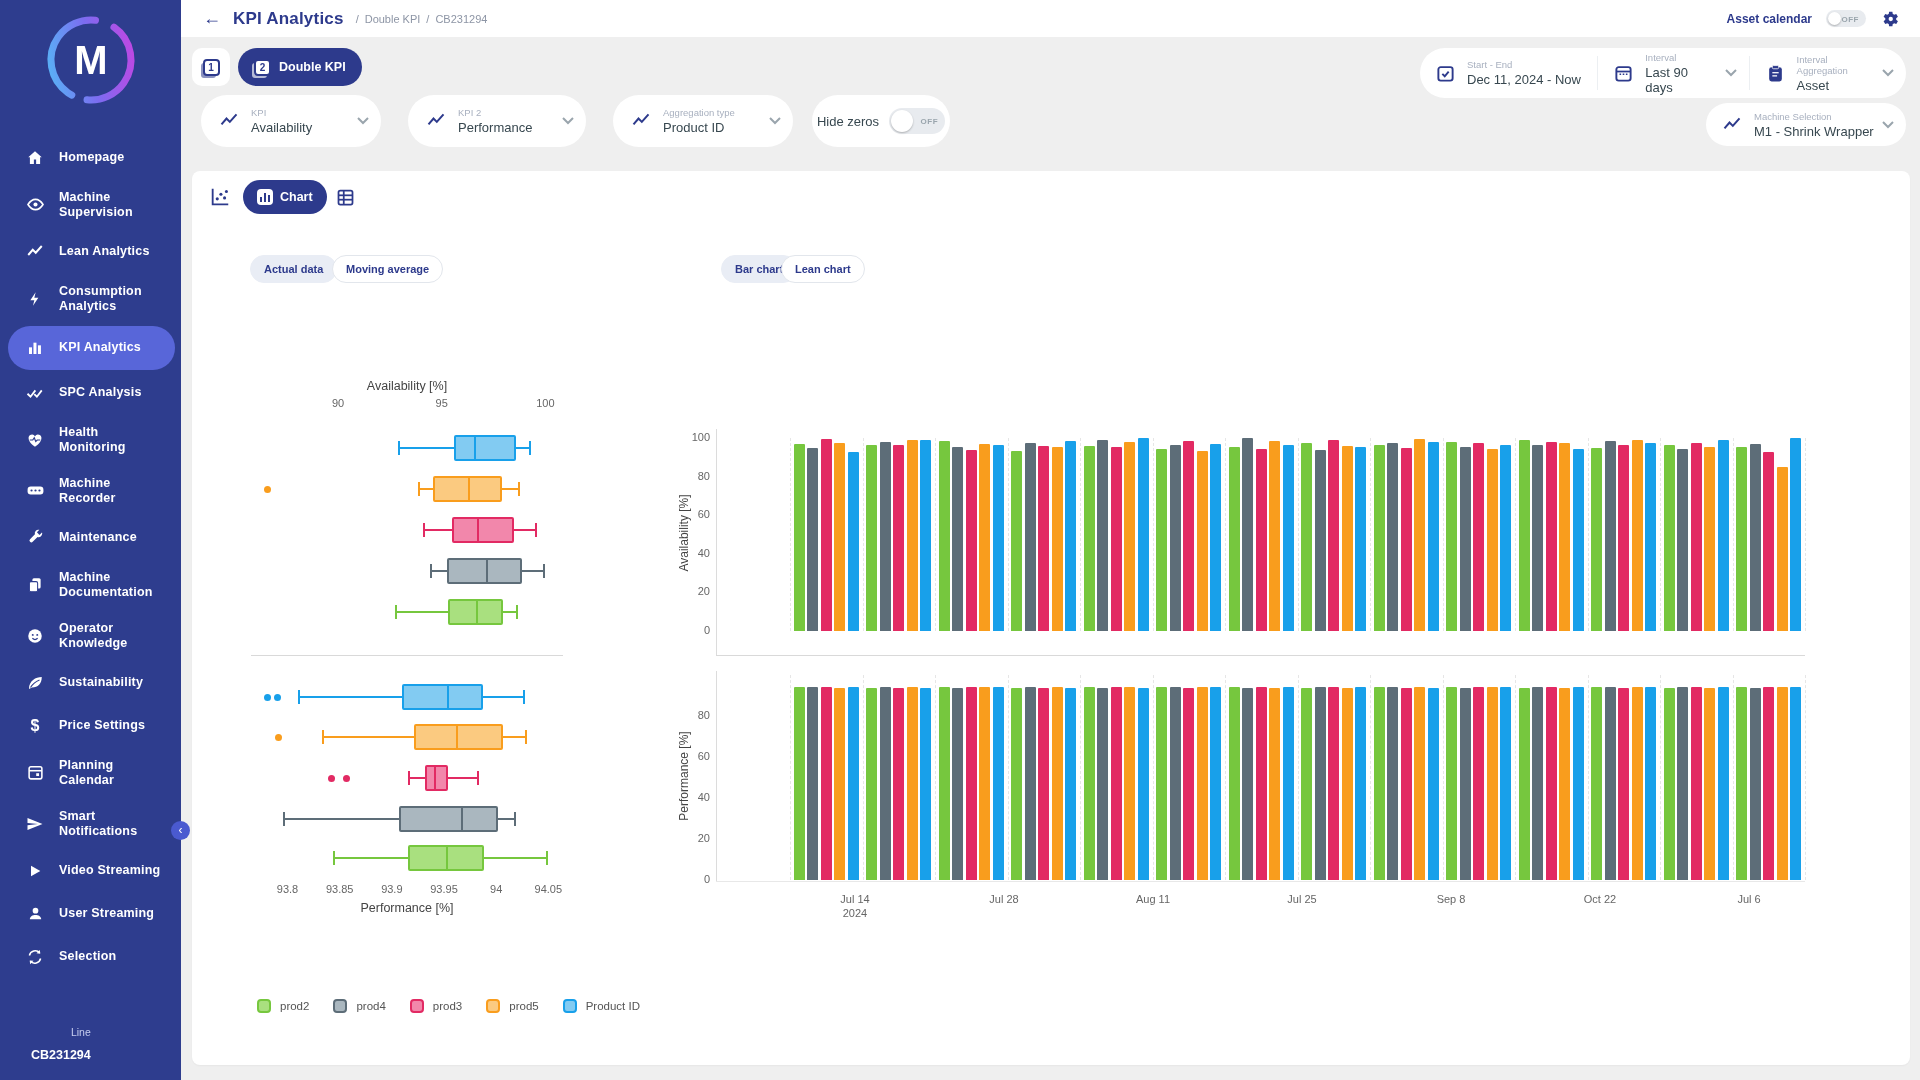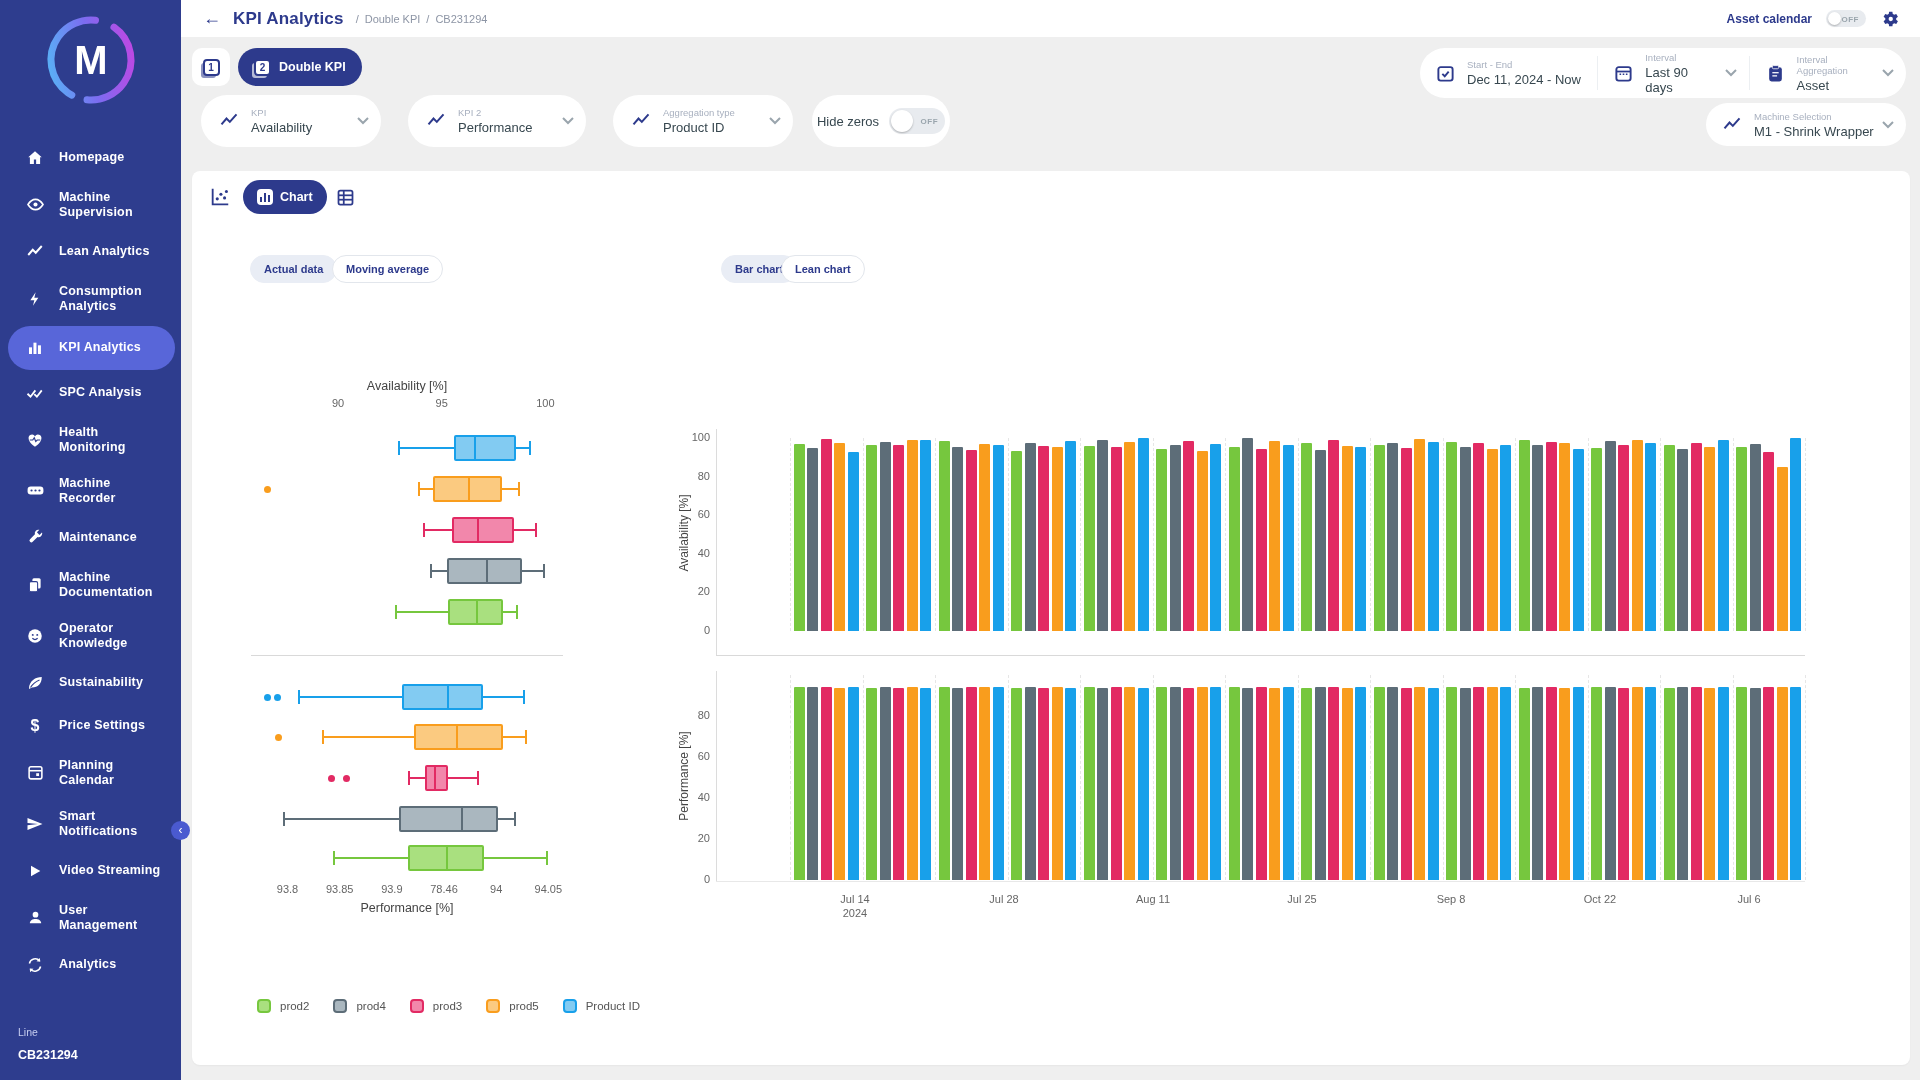--- a/index.html
+++ b/index.html
@@ -8,21 +8,21 @@
   .abs { position:absolute; }
 
   
   .sidebar { position:absolute; left:0; top:0; width:181px; height:1080px; background:#2e3d8e; z-index:5; }
   .logo-wrap { display:flex; justify-content:center; padding-top:12px; }
   .nav { margin-top:28px; display:flex; flex-direction:column; }
   .nav-item { display:flex; align-items:center; padding:9px 8px 9px 16px; margin:1.5px 6px 1.5px 8px; border-radius:24px; cursor:pointer; }
   .nav-item.active { background:#5866d9; padding-top:11px; padding-bottom:11px; }
   .nav-ico { width:22px; height:22px; flex:0 0 22px; margin-right:13px; display:flex; align-items:center; justify-content:center; color:#fff; font-weight:bold; }
   .nav-lbl { color:#fff; font-size:12.5px; font-weight:700; line-height:1.2; letter-spacing:.2px; }
-  .side-footer { position:absolute; left:18px; bottom:18px; }
+  .side-footer { position:absolute; left:31px; bottom:18px;text-align:right; }
   .line-label { color:#c6cdf0; font-size:10.5px; margin-bottom:10px; }
   .line-value { color:#fff; font-size:12.5px; font-weight:700; }
   .collapse-btn { position:absolute; right:-9px; bottom:240px; width:19px; height:19px; border-radius:50%; background:#4a5ad0; color:#fff; border:none; font-size:12px; line-height:17px; text-align:center; cursor:pointer; }
 
   
   .topbar { position:absolute; left:181px; top:0; width:1739px; height:37px; background:#fff; display:flex; align-items:center; padding:0 20px 0 22px; }
   .back-arrow { color:#2d3a8c; font-size:18px; font-weight:700; background:none; border:none; cursor:pointer; margin-right:12px; }
   .page-title { color:#2d3a8c; font-size:17px; font-weight:800; letter-spacing:.2px; }
   .crumbs { margin-left:12px; font-size:11px; color:#8d95a5; display:flex; gap:6px; }
   .topbar-right { margin-left:auto; display:flex; align-items:center; gap:14px; }
@@ -250,31 +250,31 @@
         </span>
         <span class="nav-lbl">Video Streaming</span>
       </div>
       <div class="nav-item">
         <span class="nav-ico">
           <svg width="17" height="17" viewBox="0 0 24 24">
             <circle cx="12" cy="8" r="4" fill="#fff"></circle>
             <path fill="#fff" d="M4 20c0-4 4-6 8-6s8 2 8 6z"></path>
           </svg>
         </span>
-        <span class="nav-lbl">User Management</span>
+        <span class="nav-lbl">User Streaming</span>
       </div>
       <div class="nav-item">
         <span class="nav-ico">
           <svg width="18" height="18" viewBox="0 0 24 24">
             <path d="M4.5 10a8 8 0 0113.8-3.5" fill="none" stroke="#fff" stroke-width="2"></path>
             <path d="M19.5 14a8 8 0 01-13.8 3.5" fill="none" stroke="#fff" stroke-width="2"></path>
             <path fill="#fff" d="M18.5 2.5l.5 5-5-.5zM5.5 21.5l-.5-5 5 .5z"></path>
           </svg>
         </span>
-        <span class="nav-lbl">Analytics</span>
+        <span class="nav-lbl">Selection</span>
       </div>
     </nav>
   <div class="side-footer">
     <div class="line-label">Line</div>
     <div class="line-value">CB231294</div>
   </div>
   <button class="collapse-btn">‹</button>
 </aside>
 
 <header class="topbar">
@@ -530,21 +530,21 @@
       <div class="bp-whisker" style="left: 82.4233px; width: 214.927px; top: 188px; background: rgb(118, 199, 62);"></div>
       <div class="bp-cap" style="left: 82.4233px; top: 182px; background: rgb(118, 199, 62);"></div>
       <div class="bp-cap" style="left: 295.35px; top: 182px; background: rgb(118, 199, 62);"></div>
       <div class="bp-box" style="left: 156.5px; width: 76.1633px; top: 176px; background: rgb(169, 224, 127); border-color: rgb(118, 199, 62);"></div>
       <div class="bp-med" style="left: 195.147px; top: 178px; background: rgb(118, 199, 62);"></div>
     </div>
   <div id="bp1ticks" class="bp-tickrow">
       <span style="left: 75.5167px; top: 712px; width: 40px; text-align: center; position: absolute;">93.8</span>
       <span style="left: 127.683px; top: 712px; width: 40px; text-align: center; position: absolute;">93.85</span>
       <span style="left: 179.85px; top: 712px; width: 40px; text-align: center; position: absolute;">93.9</span>
-      <span style="left: 232.017px; top: 712px; width: 40px; text-align: center; position: absolute;">78.46</span>
+      <span style="left: 232.017px; top: 712px; width: 40px; text-align: center; position: absolute;">93.95</span>
       <span style="left: 284.183px; top: 712px; width: 40px; text-align: center; position: absolute;">94</span>
       <span style="left: 336.35px; top: 712px; width: 40px; text-align: center; position: absolute;">94.05</span>
     </div>
   <div class="bp-title" style="left:115px;top:730px">Performance [%]</div>
 
   <div class="ylab" style="left:392px;top:355px">Availability [%]</div>
   <div class="ylab" style="left:392px;top:598px">Performance [%]</div>
   <div class="vaxis" style="left:524px;top:258px;height:226px"></div>
   <div class="vaxis" style="left:524px;top:500px;height:210px"></div>
   <div class="sepline" style="left:524px;top:484px;width:1089px"></div>

